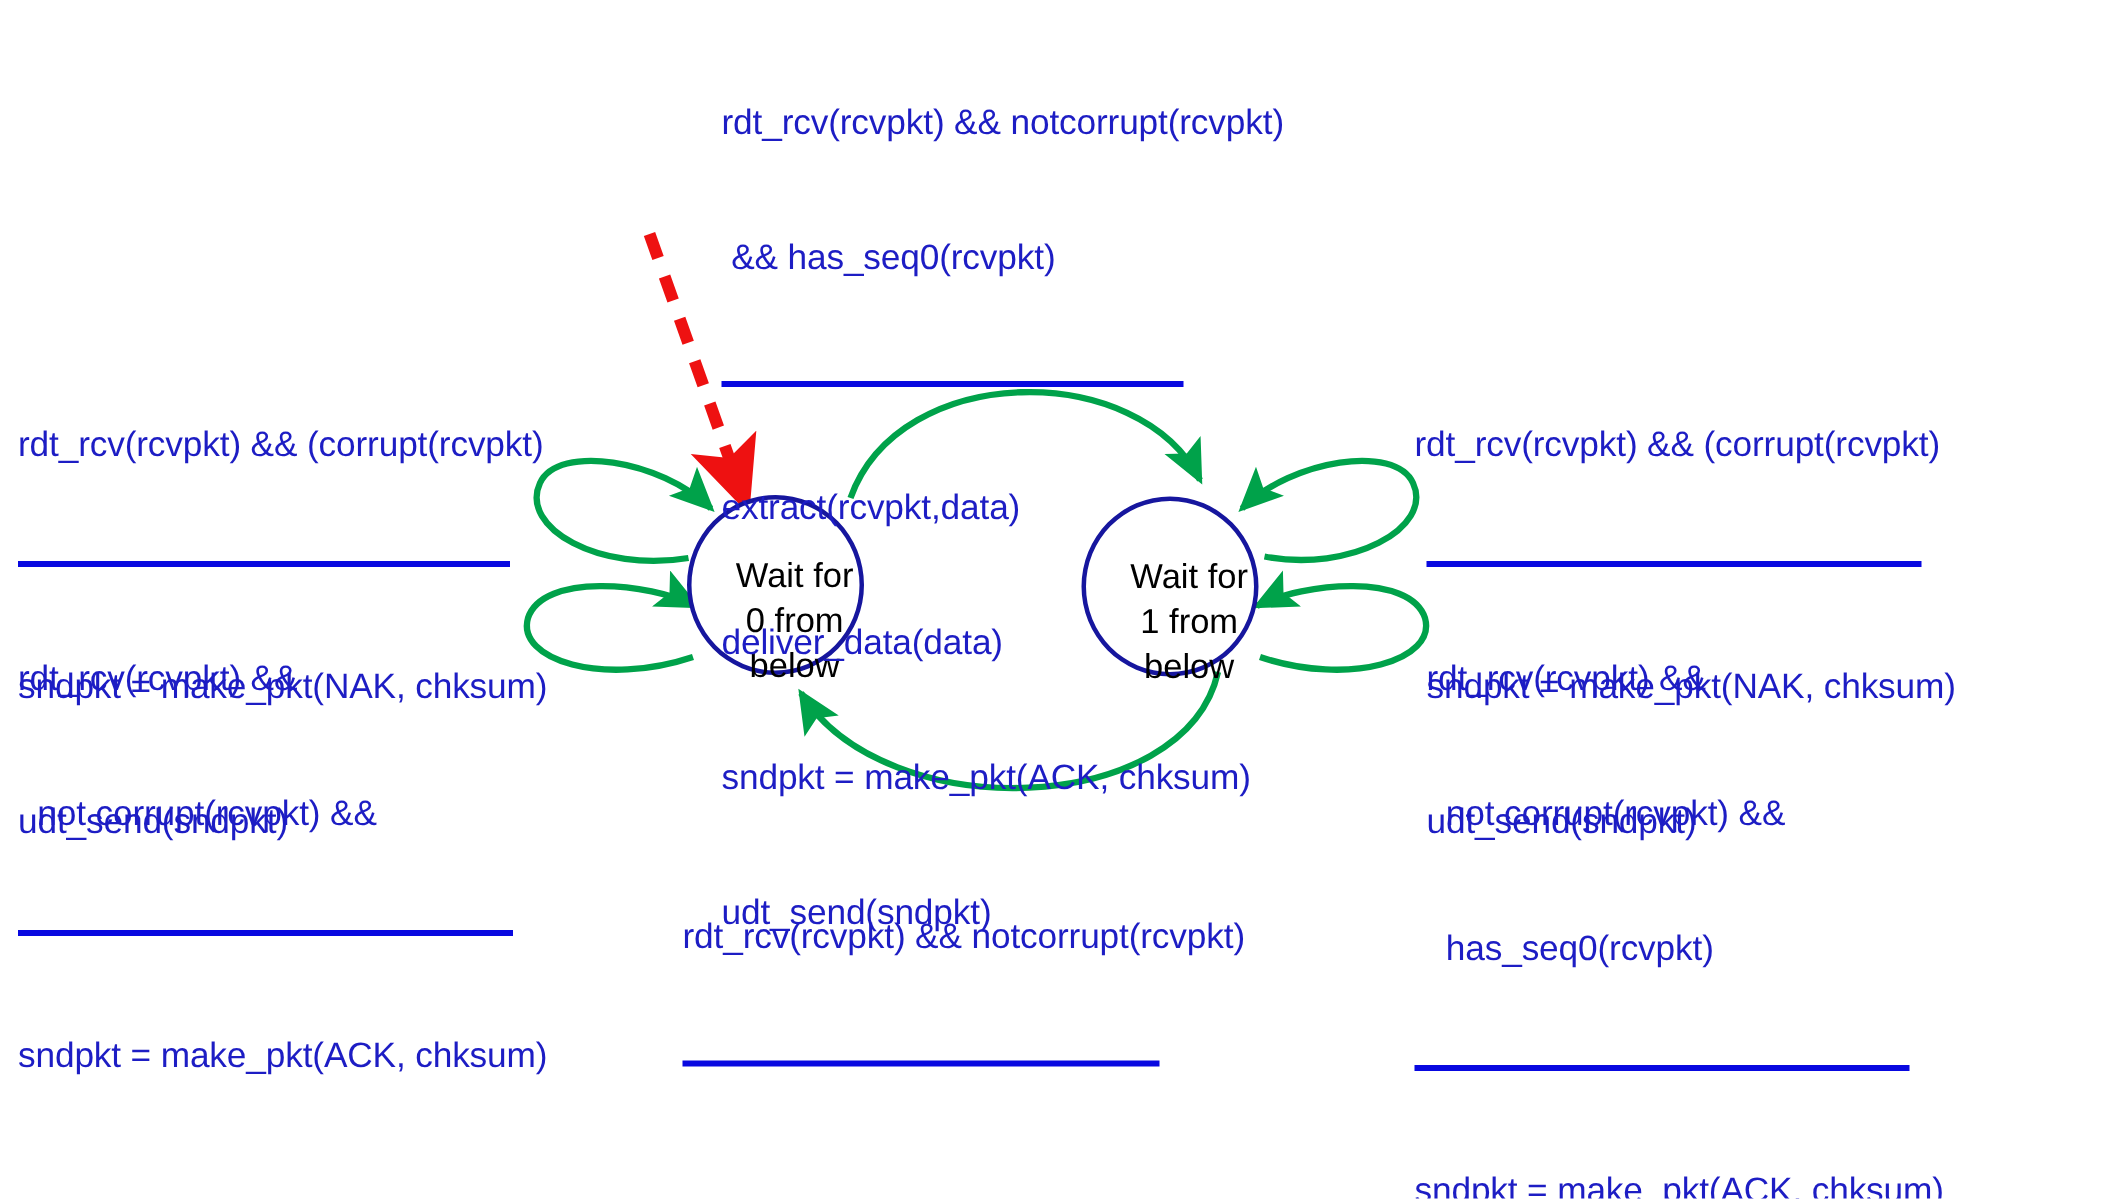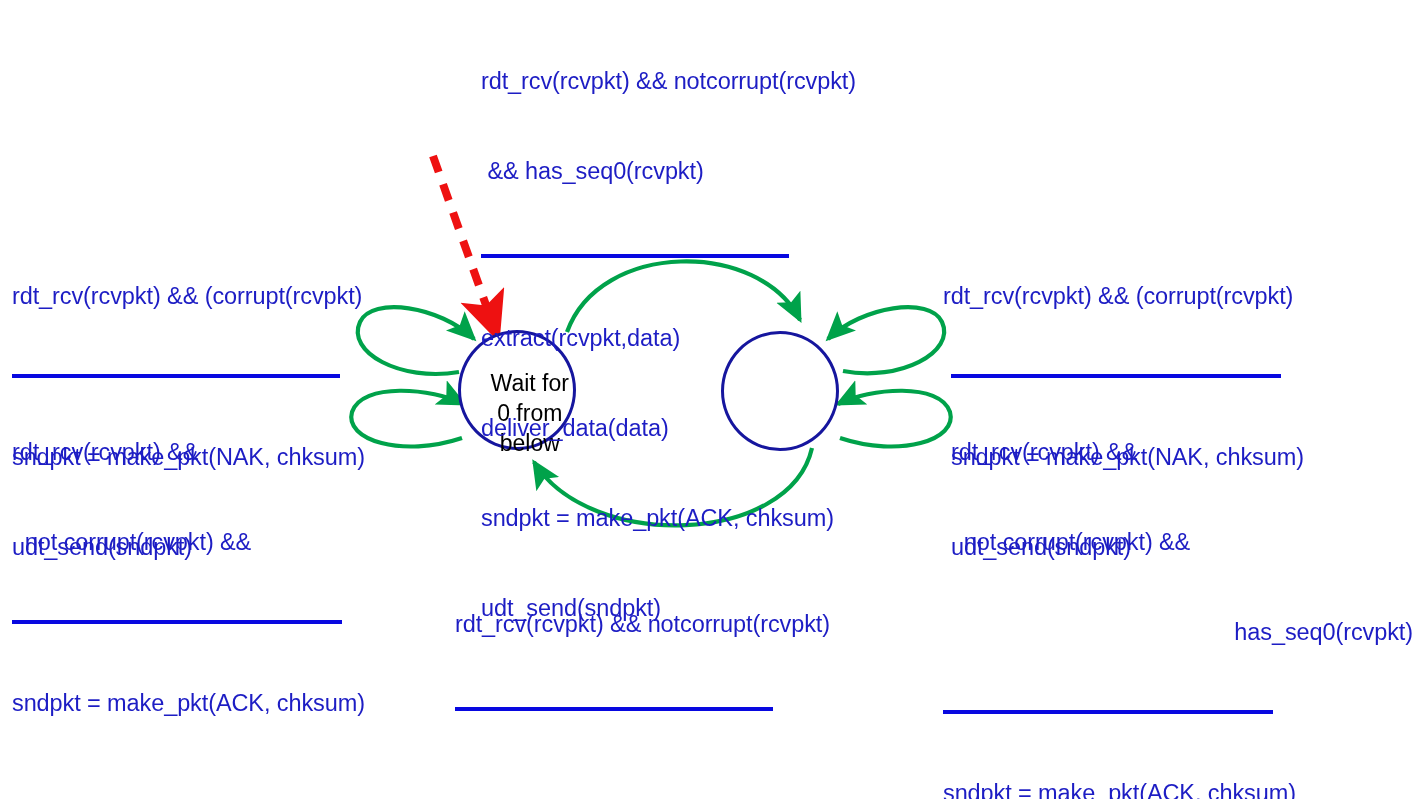--- a/index.html
+++ b/index.html
@@ -90,20 +90,25 @@
   </svg>
 
   <div class="state" style="left:458px; top:330px; width:118px; height:120px;"></div>
   <div class="state-label" style="left:452px; top:338px; width:130px;">
     <span class="l1">Wait for</span>
     <span class="l2">0 from</span>
     <span class="l3">below</span>
   </div>
 
   <div class="state" style="left:721px; top:331px; width:118px; height:120px;"></div>
+  <div class="state-label" style="left:715px; top:339px; width:130px;">
+    <span class="l1">Wait for</span>
+    <span class="l2">1 from</span>
+    <span class="l3">below</span>
+  </div>
 
   <div class="note" style="left:481px; top:6px; width:470px;">
     <span class="ln">rdt_rcv(rcvpkt) &amp;&amp; notcorrupt(rcvpkt)</span>
     <span class="ln"> &amp;&amp; has_seq0(rcvpkt)</span>
     <span class="rule" style="width:308px; margin:8px 0 5px 0;"></span>
     <span class="ln">extract(rcvpkt,data)</span>
     <span class="ln">deliver_data(data)</span>
     <span class="ln">sndpkt = make_pkt(ACK, chksum)</span>
     <span class="ln">udt_send(sndpkt)</span>
   </div>
@@ -126,21 +131,21 @@
   <div class="note" style="left:943px; top:221px; width:470px;">
     <span class="ln">rdt_rcv(rcvpkt) &amp;&amp; (corrupt(rcvpkt)</span>
     <span class="rule" style="width:330px; margin:3px 0 4px 8px;"></span>
     <span class="ln" style="padding-left:8px;">sndpkt = make_pkt(NAK, chksum)</span>
     <span class="ln" style="padding-left:8px;">udt_send(sndpkt)</span>
   </div>
 
   <div class="note" style="left:943px; top:377px; width:470px;">
     <span class="ln" style="padding-left:8px;">rdt_rcv(rcvpkt) &amp;&amp;</span>
     <span class="ln" style="padding-left:8px;">  not corrupt(rcvpkt) &amp;&amp;</span>
-    <span class="ln" style="padding-left:8px;text-align:right;">  has_seq0(rcvpkt)</span>
+    <span class="ln" style="padding-left:8px;">  has_seq0(rcvpkt)</span>
     <span class="rule" style="width:330px; margin:3px 0 4px 0;"></span>
     <span class="ln">sndpkt = make_pkt(ACK, chksum)</span>
     
   </div>
 
   <div class="note" style="left:455px; top:549px; width:480px;">
     <span class="ln">rdt_rcv(rcvpkt) &amp;&amp; notcorrupt(rcvpkt)</span>
     <span class="rule" style="width:318px; margin:8px 0 5px 0;"></span>
     
     

